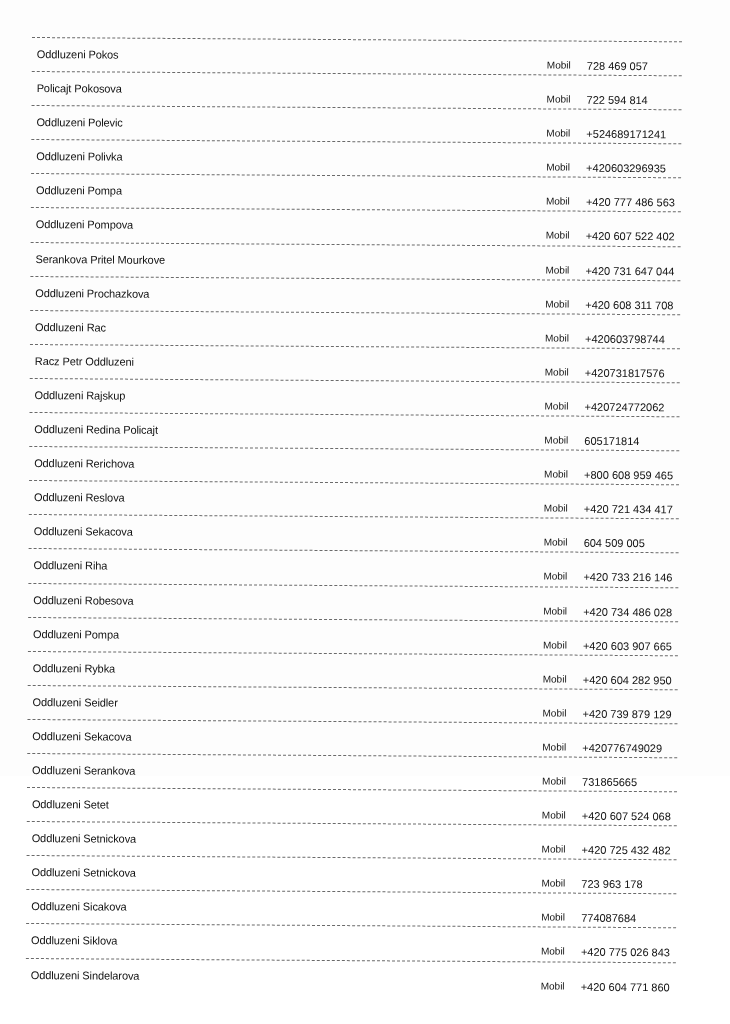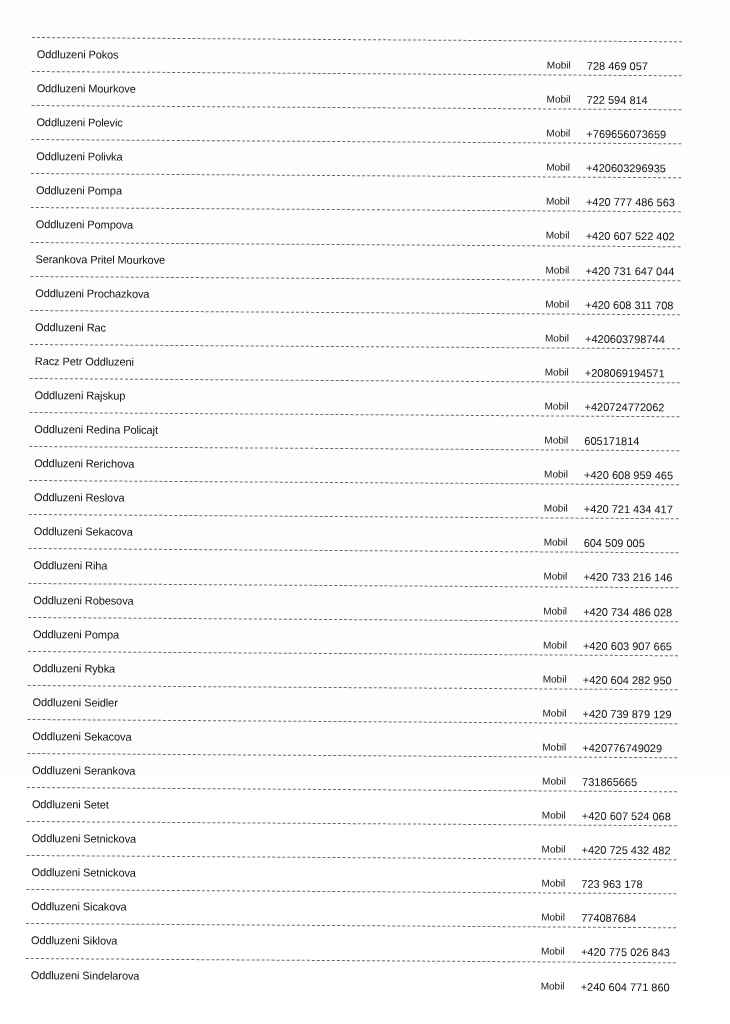--- a/index.html
+++ b/index.html
@@ -66,28 +66,28 @@
 
 <div class="page">
   <div class="sheet" id="sheet">
 
   <div class="row">
         <span class="name">Oddluzeni Pokos</span>
         <span class="type">Mobil</span>
         <span class="phone">728 469 057</span>
       </div>
       <div class="row">
-        <span class="name">Oddluzeni Mourkove</span>
+        <span class="name">Policajt Pokosova</span>
         <span class="type">Mobil</span>
         <span class="phone">722 594 814</span>
       </div>
       <div class="row">
         <span class="name">Oddluzeni Polevic</span>
         <span class="type">Mobil</span>
-        <span class="phone">+769656073659</span>
+        <span class="phone">+524689171241</span>
       </div>
       <div class="row">
         <span class="name">Oddluzeni Polivka</span>
         <span class="type">Mobil</span>
         <span class="phone">+420603296935</span>
       </div>
       <div class="row">
         <span class="name">Oddluzeni Pompa</span>
         <span class="type">Mobil</span>
         <span class="phone">+420 777 486 563</span>
@@ -108,36 +108,36 @@
         <span class="phone">+420 608 311 708</span>
       </div>
       <div class="row">
         <span class="name">Oddluzeni Rac</span>
         <span class="type">Mobil</span>
         <span class="phone">+420603798744</span>
       </div>
       <div class="row">
         <span class="name">Racz Petr Oddluzeni</span>
         <span class="type">Mobil</span>
-        <span class="phone">+208069194571</span>
+        <span class="phone">+420731817576</span>
       </div>
       <div class="row">
         <span class="name">Oddluzeni Rajskup</span>
         <span class="type">Mobil</span>
         <span class="phone">+420724772062</span>
       </div>
       <div class="row">
         <span class="name">Oddluzeni Redina Policajt</span>
         <span class="type">Mobil</span>
         <span class="phone">605171814</span>
       </div>
       <div class="row">
         <span class="name">Oddluzeni Rerichova</span>
         <span class="type">Mobil</span>
-        <span class="phone">+420 608 959 465</span>
+        <span class="phone">+800 608 959 465</span>
       </div>
       <div class="row">
         <span class="name">Oddluzeni Reslova</span>
         <span class="type">Mobil</span>
         <span class="phone">+420 721 434 417</span>
       </div>
       <div class="row">
         <span class="name">Oddluzeni Sekacova</span>
         <span class="type">Mobil</span>
         <span class="phone">604 509 005</span>
@@ -198,16 +198,16 @@
         <span class="phone">774087684</span>
       </div>
       <div class="row">
         <span class="name">Oddluzeni Siklova</span>
         <span class="type">Mobil</span>
         <span class="phone">+420 775 026 843</span>
       </div>
       <div class="row">
         <span class="name">Oddluzeni Sindelarova</span>
         <span class="type">Mobil</span>
-        <span class="phone">+240 604 771 860</span>
+        <span class="phone">+420 604 771 860</span>
       </div>
     </div>
 </div>
 
 </body></html>

